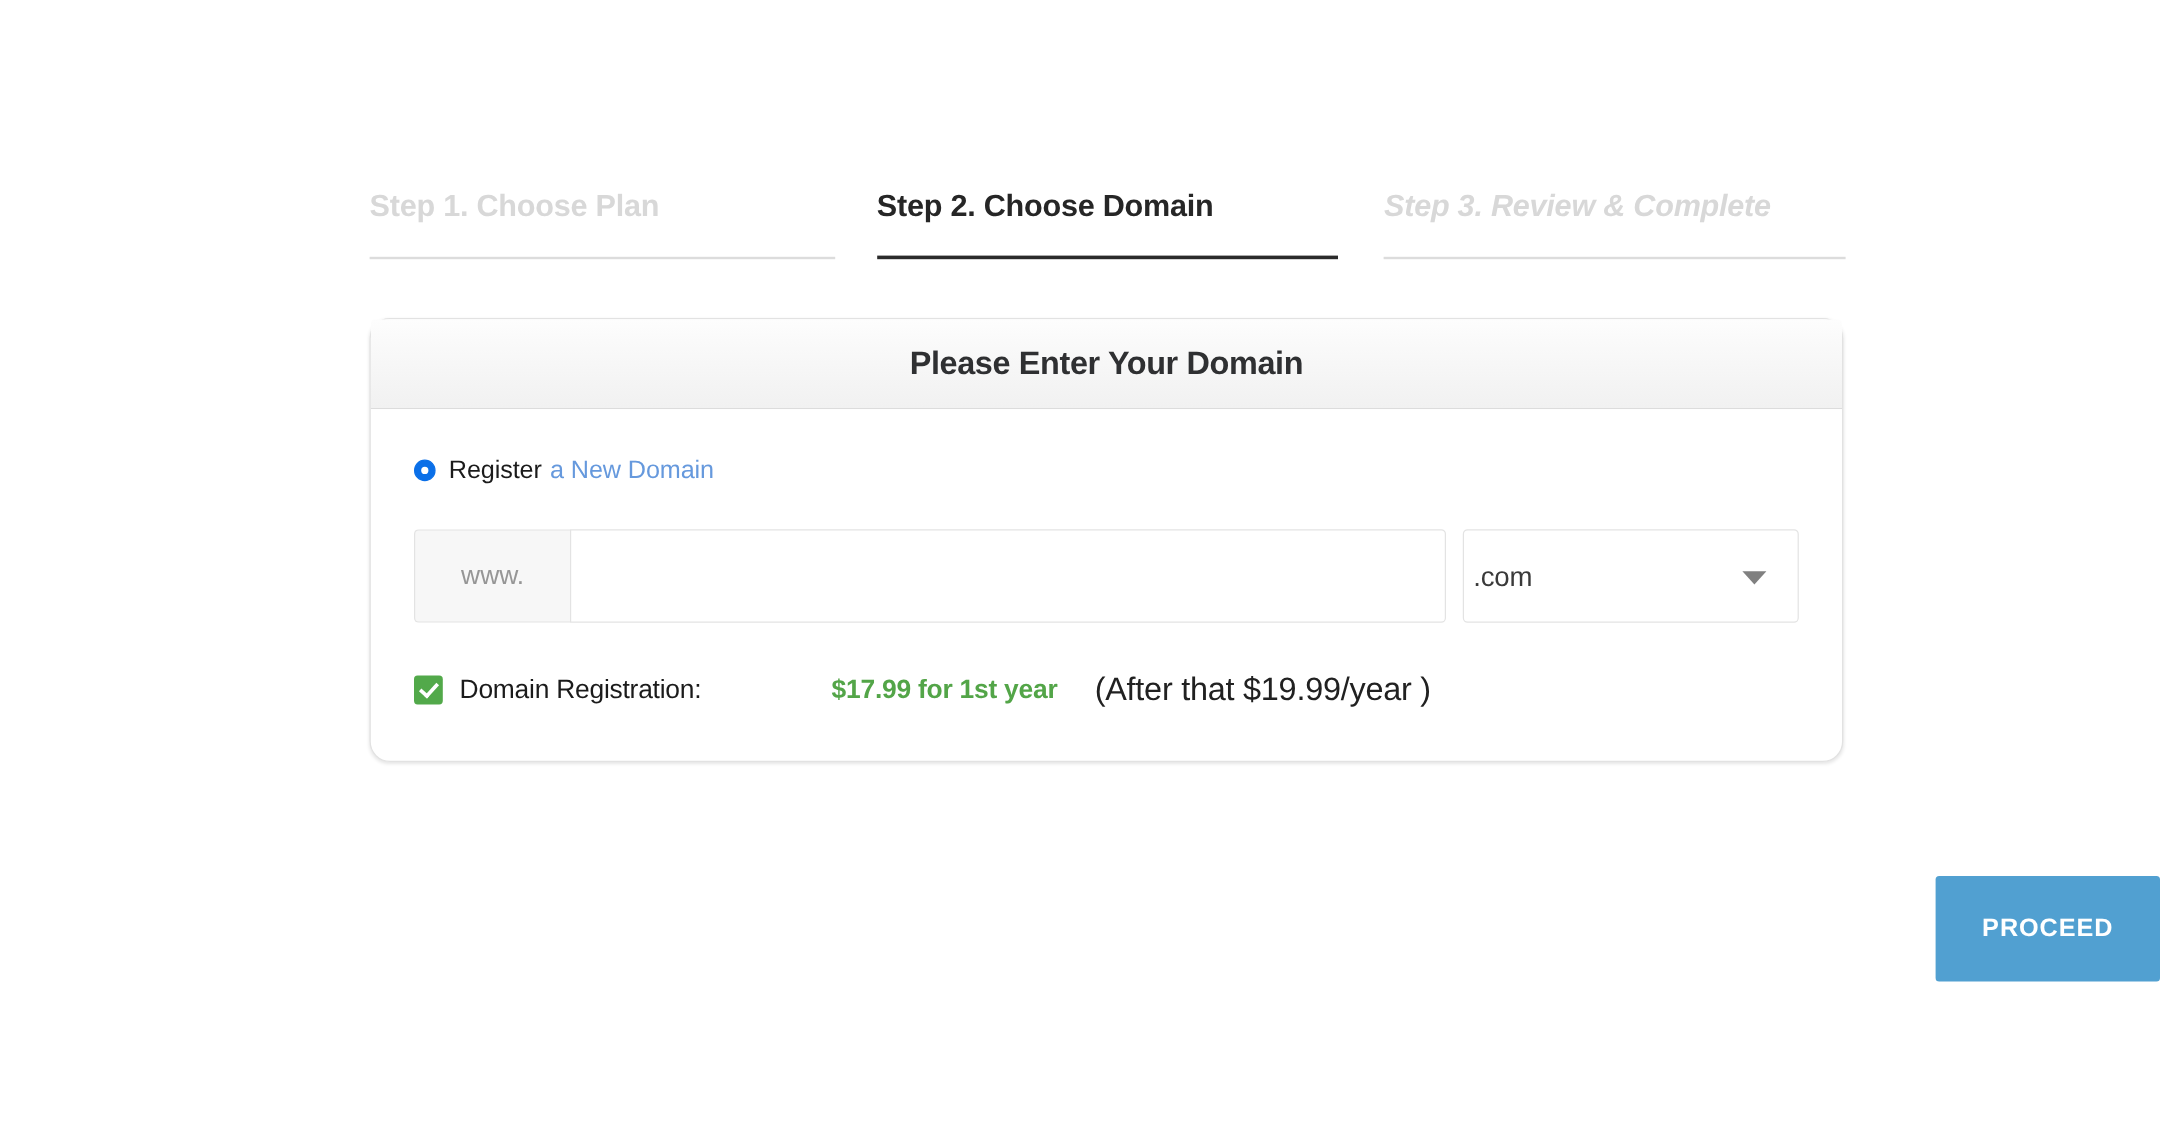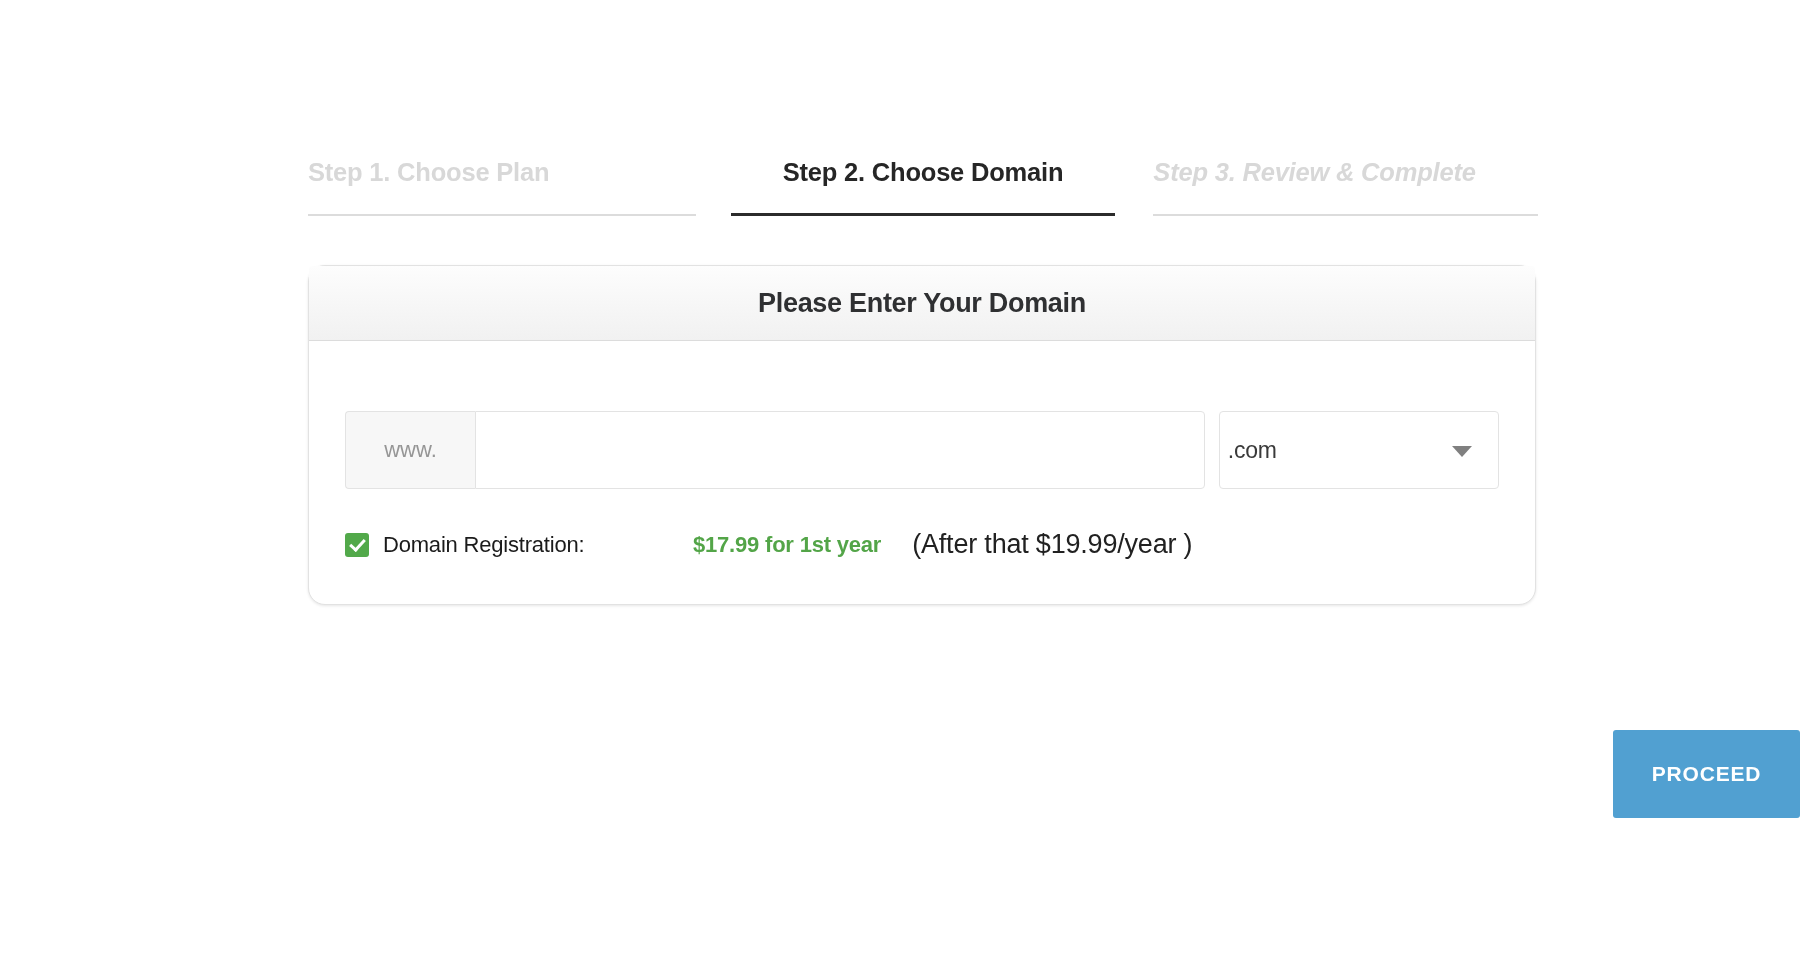--- a/index.html
+++ b/index.html
@@ -28,21 +28,21 @@
     top: 160px;
     width: 1230px;
     display: flex;
     align-items: flex-end;
   }
   .step {
     position: relative;
     padding-bottom: 30px;
   }
   .step-1 { width: 388px; }
-  .step-2 { width: 385px; margin-left: 35px; text-align: center; }
+  .step-2 { width: 385px; margin-left: 35px; }
   .step-3 { width: 385px; margin-left: 38px; font-style: italic; }
 
   .step-label {
     font-size: 25.5px;
     letter-spacing: -0.2px;
     white-space: nowrap;
     line-height: 1;
   }
   .step.inactive .step-label {
     color: #d8d8d8;
@@ -302,20 +302,25 @@
   </div>
 
   <div class="panel">
 
     <div class="panel-header">
       <div class="panel-title">Please Enter Your Domain</div>
     </div>
 
     <div class="panel-body">
 
+      <div class="radio-row">
+        <span class="radio checked"></span>
+        <span class="radio-text">Register</span>
+        <span class="radio-link">a New Domain</span>
+      </div>
 
 
       <div class="domain-row">
         <div class="input-group">
           <div class="www-prefix">
             <span>www.</span>
           </div>
           <input class="domain-input" type="text" placeholder="" style="">
         </div>
         <div class="tld-select">

